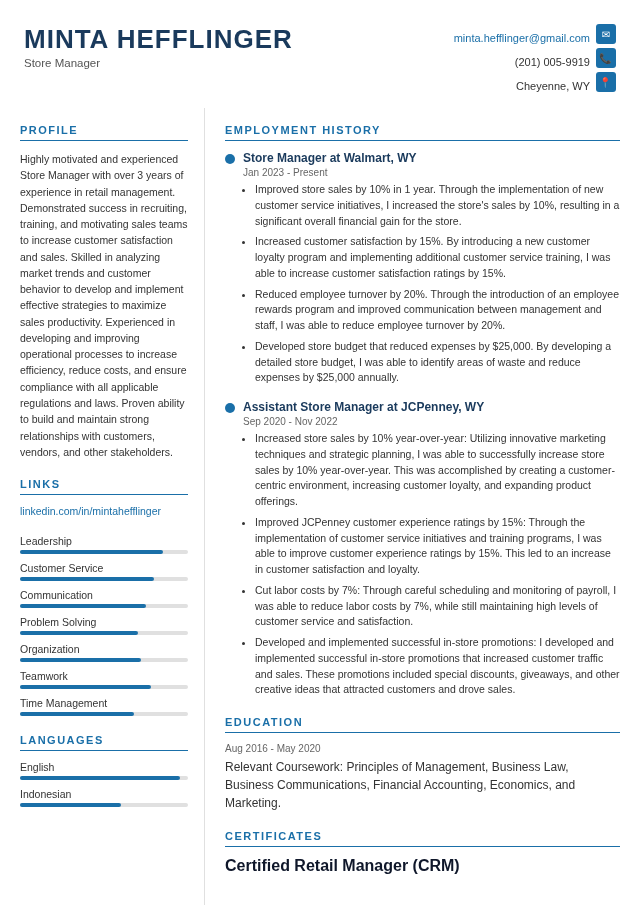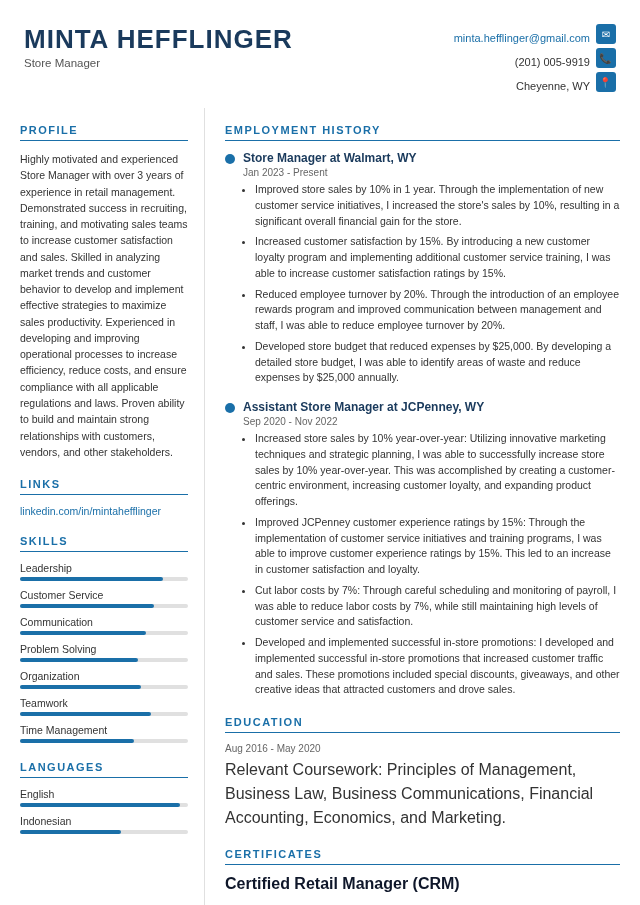--- a/index.html
+++ b/index.html
@@ -178,21 +178,21 @@
       font-weight: 700;
       color: #1a3a5c;
       margin-bottom: 2px;
     }
     .edu-dates {
       font-size: 10px;
       color: #666;
       margin-bottom: 4px;
     }
     .edu-desc {
-      font-size: 16px;
+      font-size: 12px;
       line-height: 1.5;
       color: #333;
     }
 
     .cert-title {
       font-size: 16px;
       font-weight: 700;
       color: #0f172a;
     }
   </style>
@@ -230,21 +230,20 @@
     </div>
 
     <div class="section">
       <div class="section-title">LINKS</div>
       <div class="link-item">
         <a>linkedin.com/in/mintahefflinger</a>
       </div>
     </div>
 
     <div class="section">
-      <div class="section-title">SKILLS</div>
       <div id="skills-container">
           <div class="skill-item">
       <div class="skill-name">Leadership</div>
       <div class="skill-bar-bg">
         <div class="skill-bar-fill" style="width:85%"></div>
       </div>
     </div>
           <div class="skill-item">
       <div class="skill-name">Customer Service</div>
       <div class="skill-bar-bg">

